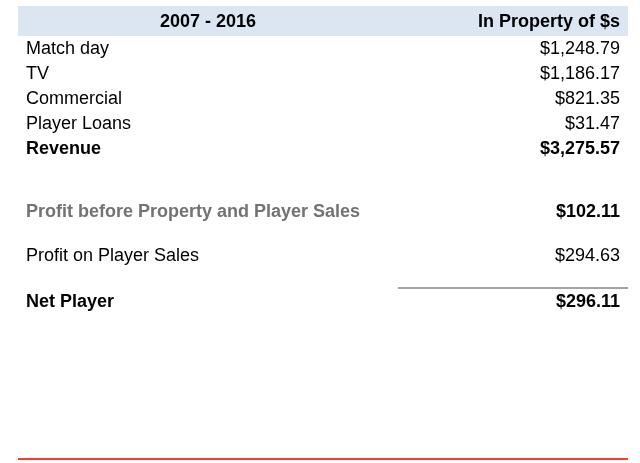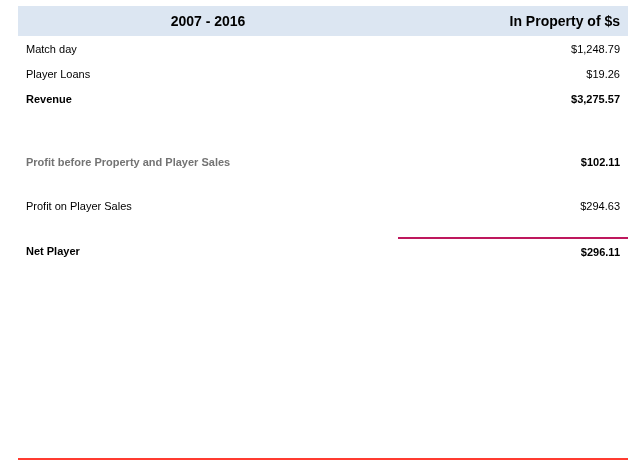--- a/index.html
+++ b/index.html
@@ -26,46 +26,46 @@
     margin-top: 6px;
     table-layout: fixed;
   }
   table.fin col.c-label { width: 380px; }
   table.fin col.c-value { width: 230px; }
 
   table.fin td {
     padding: 0 8px;
     height: 25px;
     vertical-align: middle;
-    font-size: 11px;
+    font-size: 18px;
     color: #000000;
     white-space: nowrap;
   }
   td.label { text-align: left; }
   td.value { text-align: right; }
 
   
   tr.header td {
     background: #dce6f2;
     font-weight: bold;
     height: 30px;
-    font-size: 14px;
+    font-size: 18px;
   }
   tr.header td.label { text-align: center; }
   tr.header td.value { text-align: right; }
 
   
   td.bold { font-weight: bold; }
   td.red  { color: #ff0000; font-weight: bold; }
 
   tr.spacer td { height: 19px; }
 
   
   td.topline {
-    border-top: 2px solid #be185d;
+    border-top: 2px solid #a3a3a3;
   }
 
   
   .bottom-rule {
     position: absolute;
     left: 18px;
     top: 452px;
     width: 610px;
     height: 2px;
     background: #ff3b30;
@@ -83,22 +83,30 @@
     <tbody>
       <tr class="header">
         <td class="label">2007 - 2016</td>
         <td class="value">In Property of $s</td>
       </tr>
     <tr>
           <td class="label">Match day</td>
           <td class="value">$1,248.79</td>
         </tr>
         <tr>
+          <td class="label">TV</td>
+          <td class="value">$1,186.17</td>
+        </tr>
+        <tr>
+          <td class="label">Commercial</td>
+          <td class="value">$821.35</td>
+        </tr>
+        <tr>
           <td class="label">Player Loans</td>
-          <td class="value">$19.26</td>
+          <td class="value">$31.47</td>
         </tr>
         <tr>
           <td class="label bold">Revenue</td>
           <td class="value bold">$3,275.57</td>
         </tr>
         <tr class="spacer">
           <td class="label"></td>
           <td class="value"></td>
         </tr>
         <tr class="spacer">

